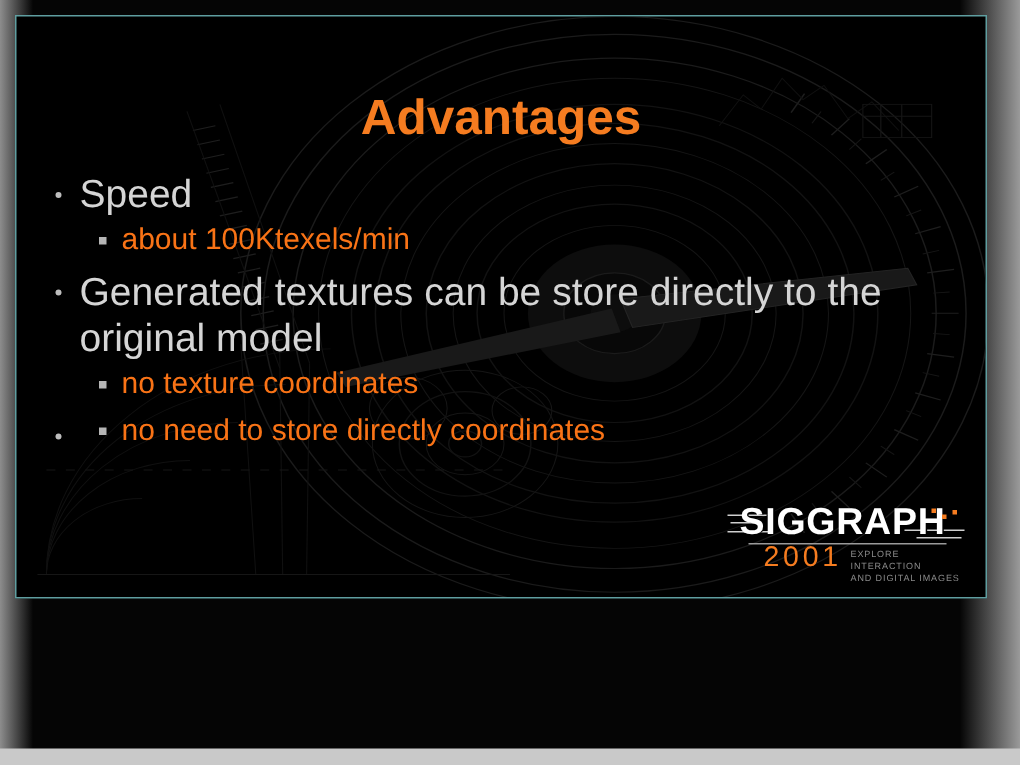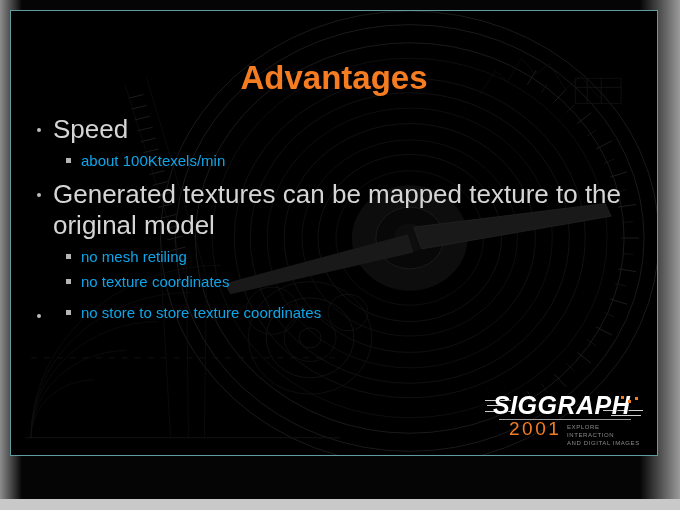--- a/index.html
+++ b/index.html
@@ -39,21 +39,21 @@
     height: 11px;
     background: #c9c9c9;
   }
 
   
   .slide {
     position: absolute;
     left: 10px;
     top: 10px;
     width: 648px;
-    height: 446px;
+    height: 389px;
     background: #000000;
     border: 1px solid #5f9ea0;
     box-sizing: border-box;
     overflow: hidden;
   }
 
   
   .bg-art {
     position: absolute;
     inset: 0;
@@ -120,22 +120,22 @@
     border-radius: 50%;
     background: #bdbdbd;
   }
   .sub-list {
     list-style: none;
     margin: 3px 0 6px 0;
     padding: 0;
   }
   .bullet-l2 {
     position: relative;
-    color: #0ea5e9;
-    font-size: 15px;
+    color: #f97316;
+    font-size: 20px;
     line-height: 25px;
     padding-left: 28px;
     font-family: "Liberation Sans", sans-serif;
   }
   .bullet-l2 > .sq {
     position: absolute;
     left: 13px;
     top: 10px;
     width: 5px;
     height: 5px;
@@ -149,21 +149,20 @@
     bottom: 12px;
     width: 160px;
     height: 52px;
   }
   .sig-wordmark {
     position: absolute;
     left: 8px;
     top: 0px;
     font-size: 25px;
     font-weight: bold;
-    font-style: italic;
     letter-spacing: 0.5px;
     color: #ffffff;
     font-family: "Liberation Sans", sans-serif;
     text-shadow: 1px 0 0 #000;
     text-align: right;
   }
   .sig-streaks {
     position: absolute;
     left: 0;
     top: 0;
@@ -340,39 +339,35 @@
         <ul class="sub-list">
           <li class="bullet-l2">
             <span class="sq"></span>
             <span>about 100Ktexels/min</span>
           </li>
         </ul>
       </li>
 
       <li class="bullet-l1">
         <span class="dot"></span>
-        <span>Generated textures can be mapped texture to the original model</span>
+        <span>Generated textures can be store directly to the original model</span>
         <ul class="sub-list">
-          <li class="bullet-l2">
-            <span class="sq"></span>
-            <span>no mesh retiling</span>
-          </li>
           <li class="bullet-l2">
             <span class="sq"></span>
             <span>no texture coordinates</span>
           </li>
         </ul>
       </li>
 
       <li class="bullet-l1">
         <span class="dot"></span>
         <ul class="sub-list">
           <li class="bullet-l2">
             <span class="sq"></span>
-            <span>no store to store texture coordinates</span>
+            <span>no need to store directly coordinates</span>
           </li>
         </ul>
       </li>
 
     </ul>
 
     <div class="siggraph-logo">
       <div class="sig-streaks">
         <span style="left:0px;  top:9px;  width:26px;"></span>
         <span style="left:2px;  top:14px; width:18px;"></span>

